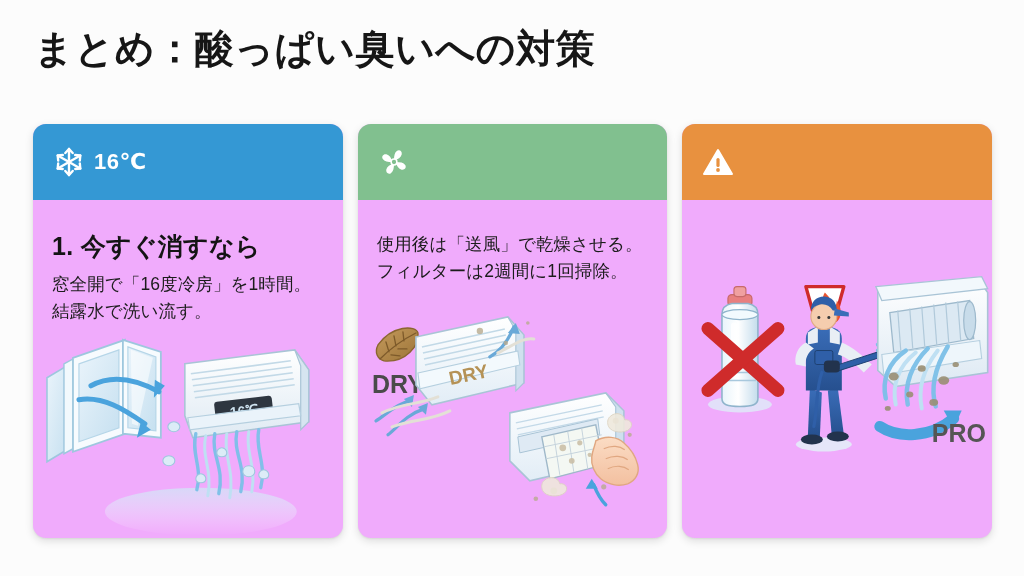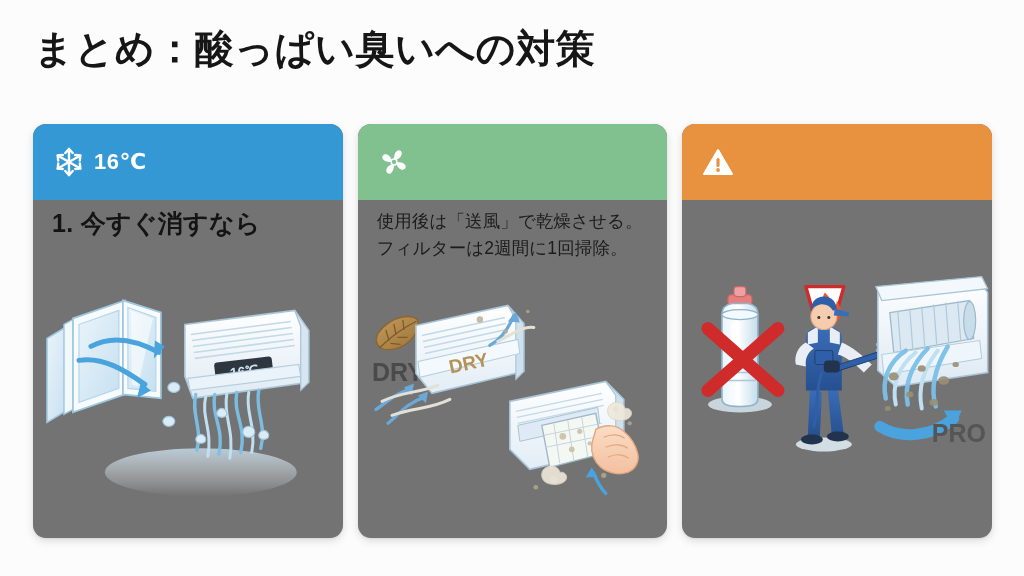--- a/index.html
+++ b/index.html
@@ -37,21 +37,21 @@
     position: absolute;
     left: 33px;
     top: 124px;
     width: 959px;
     display: flex;
     gap: 15px;
   }
   .card {
     width: 310px;
     height: 414px;
-    background: #737373;
+    background: #f0abfc;
     border-radius: 13px;
     box-shadow: 0 3px 9px rgba(0,0,0,0.13), 0 1px 2px rgba(0,0,0,0.06);
     overflow: hidden;
     display: flex;
     flex-direction: column;
     position: relative;
   }
   .card-header {
     height: 76px;
     flex: 0 0 76px;
@@ -68,21 +68,21 @@
     flex: 0 0 32px;
   }
   .card-header .hdr-label {
     color: #ffffff;
     font-size: 22px;
     font-weight: bold;
     letter-spacing: 0.5px;
     line-height: 1;
   }
   .card-body {
-    padding: 8px 19px 0 19px;
+    padding: 31px 19px 0 19px;
     box-sizing: border-box;
   }
   .card-heading {
     font-size: 25px;
     font-weight: bold;
     color: #141414;
     line-height: 1.25;
     margin: 0 0 9px 0;
     letter-spacing: 0.3px;
   }
@@ -132,20 +132,21 @@
             <path d="M4.7 9.5 L5.2 14.6 M4.7 9.5 L9.8 9"></path>
             <path d="M27.3 22.5 L26.8 17.4 M27.3 22.5 L22.2 23"></path>
             <path d="M4.7 22.5 L9.8 23 M4.7 22.5 L5.2 17.4"></path>
             <path d="M27.3 9.5 L22.2 9 M27.3 9.5 L26.8 14.6"></path>
           </g>
         </svg>
         <span class="hdr-label">16℃</span>
       </div>
       <div class="card-body">
         <h2 class="card-heading">1. 今すぐ消すなら</h2>
+        <p class="card-text">窓全開で「16度冷房」を1時間。結露水で洗い流す。</p>
       </div>
       <div class="card-illustration">
         <svg viewBox="0 0 310 205" aria-hidden="true">
           <defs>
             <linearGradient id="glass1" x1="0" y1="0" x2="1" y2="1">
               <stop offset="0%" stop-color="#eaf4fb"></stop>
               <stop offset="100%" stop-color="#c6e0f0"></stop>
             </linearGradient>
             <linearGradient id="acbody1" x1="0" y1="0" x2="0" y2="1">
               <stop offset="0%" stop-color="#ffffff"></stop>

